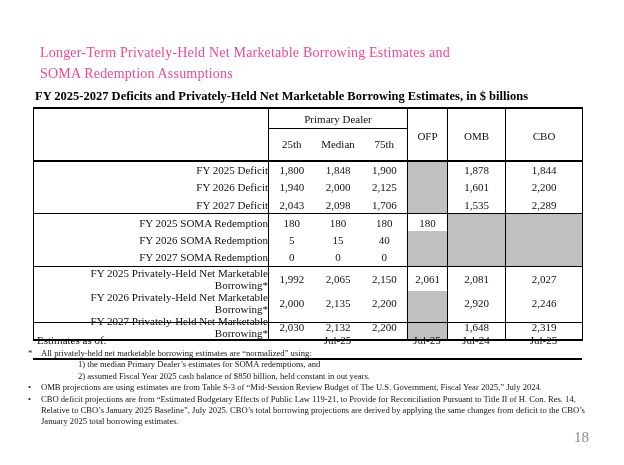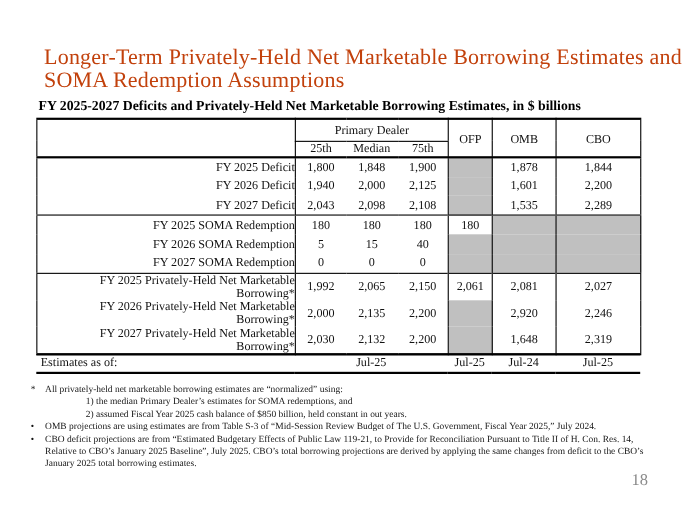--- a/index.html
+++ b/index.html
@@ -6,55 +6,55 @@
   html, body { background: #ffffff; }
   body {
     width: 624px; height: 465px;
     position: relative;
     font-family: "Liberation Serif", "DejaVu Serif", serif;
     color: #111111;
     overflow: hidden;
   }
   .page-title {
     position: absolute; left: 40px; top: 42px;
-    font-size: 20px; line-height: 21px; font-weight: normal;
-    color: #c2410c; letter-spacing: 0.2px;
+    font-size: 14px; line-height: 21px; font-weight: normal;
+    color: #ec4899; letter-spacing: 0.2px;
   }
   .table-title {
     position: absolute; left: 35px; top: 89px;
     font-size: 12.5px; font-weight: bold; color: #000;
   }
   table { border-collapse: collapse; table-layout: fixed; border-radius: 32px; }
   .main-table {
     position: absolute; left: 33px; top: 107px; width: 549px;
     font-size: 11px;
   }
   .main-table, .main-table th, .main-table td { border-color: #000; }
   .main-table { border: 1.4px solid #000; border-top-width: 2.2px; border-bottom-width: 2.2px; }
   .main-table thead { border-bottom: 2px solid #000; }
   .main-table th { font-weight: normal; text-align: center; vertical-align: middle; }
   .main-table .hrow1 th { height: 20px; padding-top: 2px; }
-  .main-table .hrow2 th { height: 15px; }
+  .main-table .hrow2 th { height: 33px; }
   .main-table th.pd { border-left: 1.4px solid #000; border-bottom: 1px solid #000; }
   .main-table th.ofp, .main-table th.omb, .main-table th.cbo { border-left: 1.4px solid #000; }
   .main-table .hrow2 th:first-child { border-left: 1.4px solid #000; }
   .main-table tbody td { height: 17.5px; text-align: center; vertical-align: middle; }
   .main-table tbody td.row-label { text-align: right; padding-left: 4px; }
   .main-table tbody td:nth-child(2),
   .main-table tbody td:nth-child(5),
   .main-table tbody td:nth-child(6),
   .main-table tbody td:nth-child(7) { border-left: 1.4px solid #000; }
   .main-table tbody tr.group-start td { border-top: 1.3px solid #000; }
   .main-table td.shaded { background: #c0c0c0; }
   .estimates-table {
     position: absolute; left: 33px; top: 322px; width: 549px;
     font-size: 11px;
     border-top: 1.1px solid #000; border-bottom: 2.4px solid #000;
   }
-  .estimates-table td { height: 16px; text-align: center; vertical-align: middle; }
+  .estimates-table td { height: 36px; text-align: center; vertical-align: middle; }
   .estimates-table td.row-label { text-align: left; padding-left: 4px; }
   .footnotes {
     position: absolute; left: 28px; top: 348px; width: 574px;
     font-size: 8.6px; line-height: 11.4px; color: #151515;
   }
   .footnote { display: flex; }
   .footnote .marker { flex: 0 0 13px; text-align: left; }
   .footnote .ftext { flex: 1 1 auto; }
   .footnote.indent1 { padding-left: 37px; }
   .page-number {
@@ -112,21 +112,21 @@
         <td>2,000</td>
         <td>2,125</td>
         <td class="shaded" style="background: rgb(192, 192, 192);"></td>
         <td>1,601</td>
         <td>2,200</td>
       </tr>
       <tr>
         <td class="row-label">FY 2027 Deficit</td>
         <td>2,043</td>
         <td>2,098</td>
-        <td>2,108</td>
+        <td>1,706</td>
         <td class="shaded" style="background: rgb(192, 192, 192);"></td>
         <td>1,535</td>
         <td>2,289</td>
       </tr>
       <tr class="group-start">
         <td class="row-label">FY 2025 SOMA Redemption</td>
         <td>180</td>
         <td>180</td>
         <td>180</td>
         <td>180</td>

